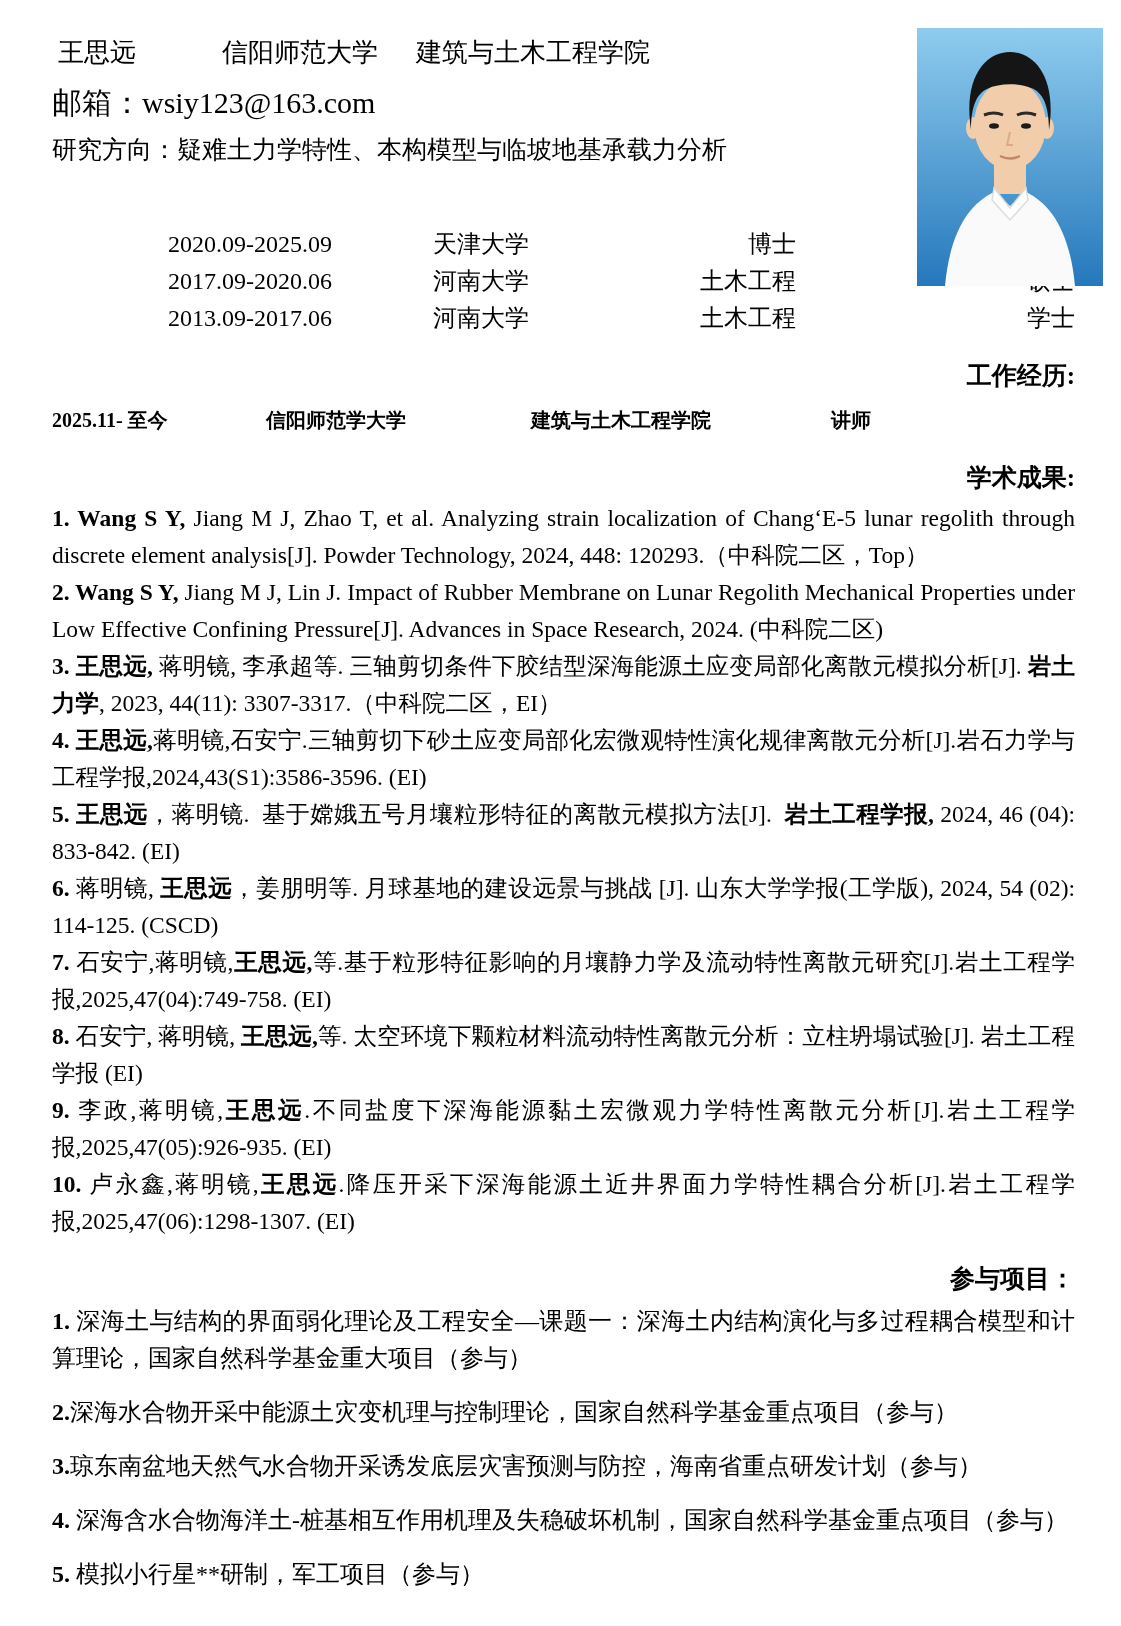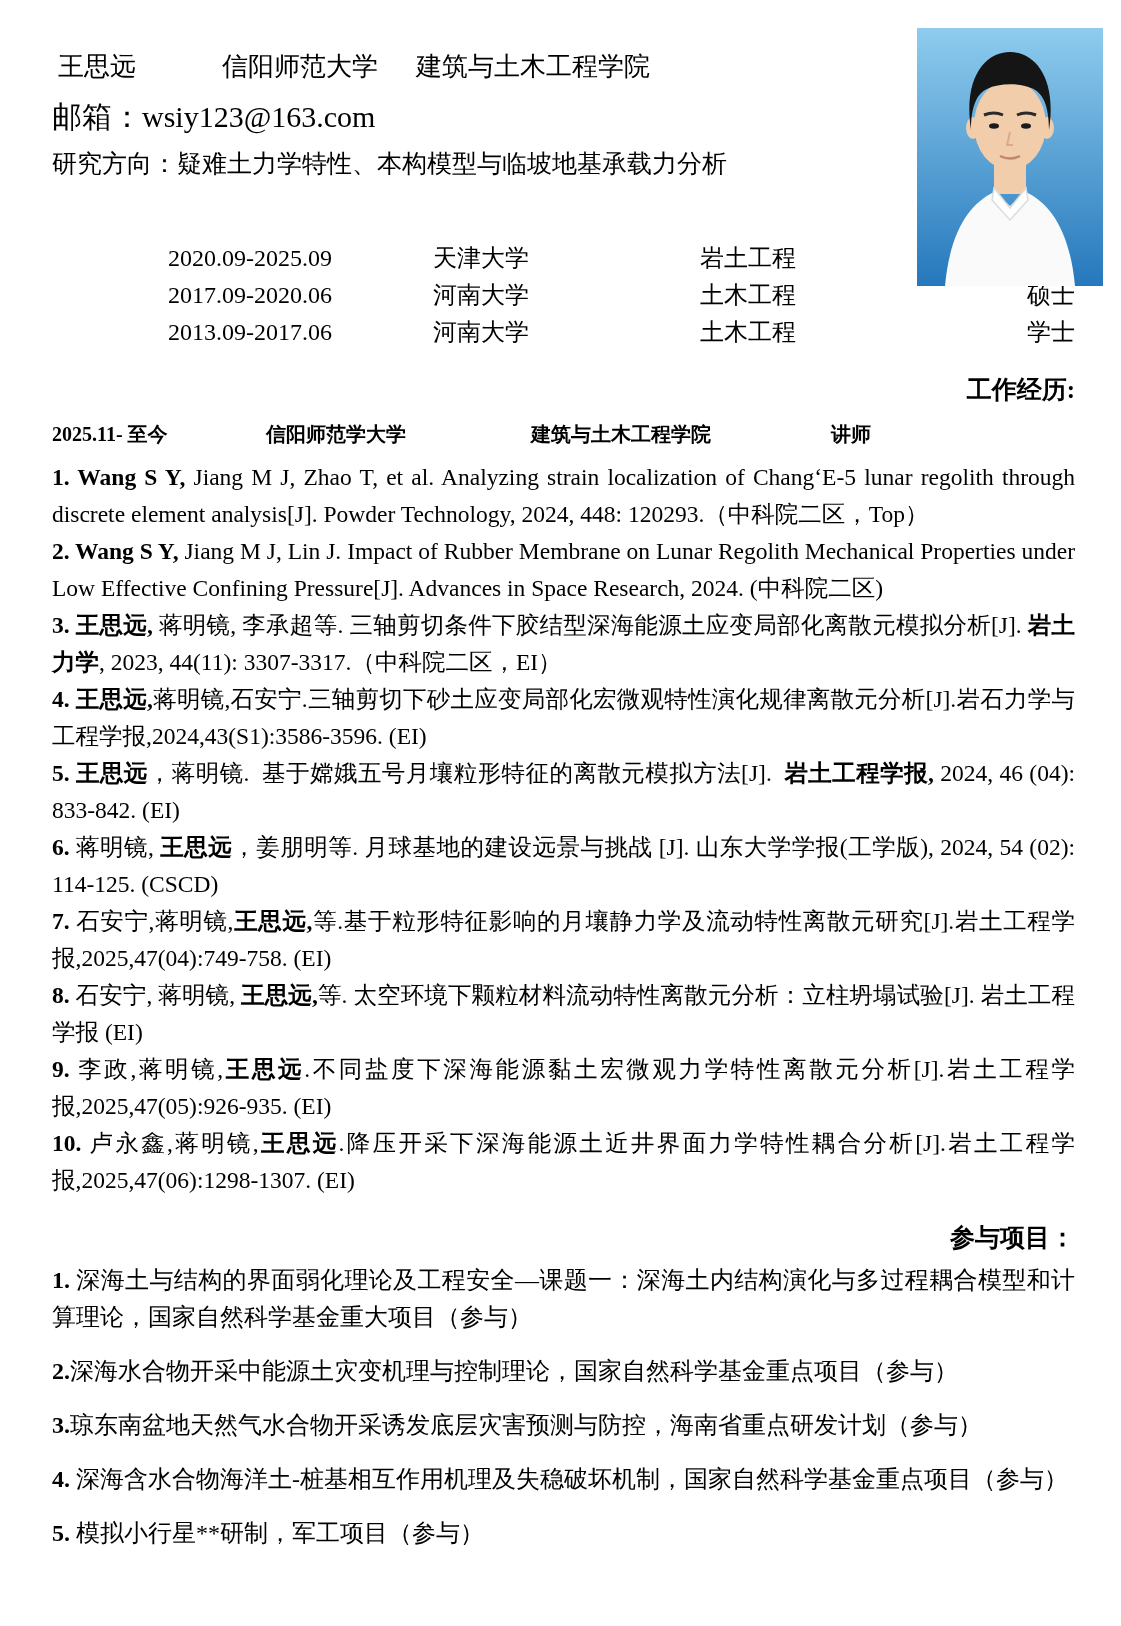--- a/index.html
+++ b/index.html
@@ -1,21 +1,21 @@
 <!DOCTYPE html>
 <html><head>
 <meta charset="utf-8">
 <style>
   html,body{margin:0;padding:0;background:#ffffff;}
   body{
     width:1121px;height:1626px;overflow:hidden;position:relative;
     font-family:"Liberation Serif","DejaVu Serif",serif;
     color:#000;
   }
-  .page{position:relative;padding:40px 46px 0 52px;box-sizing:border-box;width:1121px;height:1626px;}
+  .page{position:relative;padding:26px 46px 0 52px;box-sizing:border-box;width:1121px;height:1626px;}
 
   
   .name-line{display:flex;align-items:baseline;font-size:26px;line-height:34px;margin-top:10px;}
   .name-line .name{margin-left:6px;}
   .name-line .univ{margin-left:86px;}
   .name-line .coll{margin-left:38px;}
   .contact-line{font-size:30px;line-height:32px;margin-top:17px;}
   .research-line{font-size:25px;line-height:32px;margin-top:15px;}
 
   
@@ -57,21 +57,20 @@
 
   <div class="research-line">
     <span>研究方向：</span><span>疑难土力学特性、本构模型与临坡地基承载力分析</span>
   </div>
 
   <div class="section-title">教育背景:</div>
   <div class="edu-rows">
       <div class="edu-row">
         <span>2020.09-2025.09</span>
         <span>天津大学</span>
-        <span>岩土工程</span>
         <span>博士</span>
       </div>
       <div class="edu-row">
         <span>2017.09-2020.06</span>
         <span>河南大学</span>
         <span>土木工程</span>
         <span>硕士</span>
       </div>
       <div class="edu-row">
         <span>2013.09-2017.06</span>
@@ -84,20 +83,21 @@
   <div class="section-title">工作经历:</div>
   <div class="work-rows">
       <div class="work-row">
         <span>2025.11- 至今</span>
         <span>信阳师范学大学</span>
         <span>建筑与土木工程学院</span>
         <span>讲师</span>
       </div>
     </div>
 
+  <div class="section-title">学术成果:</div>
   <div class="pub-list">
       <p class="pub-item"><span class="bold">1. Wang S Y,</span><span> Jiang M J, Zhao T, et al. Analyzing strain localization of Chang‘E-5 lunar regolith through discrete element analysis[J]. Powder Technology, 2024, 448: 120293.（中科院二区，Top）</span></p>
       <p class="pub-item"><span class="bold">2. Wang S Y,</span><span> Jiang M J, Lin J. Impact of Rubber Membrane on Lunar Regolith Mechanical Properties under Low Effective Confining Pressure[J]. Advances in Space Research, 2024. (中科院二区)</span></p>
       <p class="pub-item"><span class="bold">3. 王思远,</span><span> 蒋明镜, 李承超等. 三轴剪切条件下胶结型深海能源土应变局部化离散元模拟分析[J]. </span><span class="bold">岩土力学</span><span>, 2023, 44(11): 3307-3317.（中科院二区，EI）</span></p>
       <p class="pub-item"><span class="bold">4. 王思远,</span><span>蒋明镜,石安宁.三轴剪切下砂土应变局部化宏微观特性演化规律离散元分析[J].岩石力学与工程学报,2024,43(S1):3586-3596. (EI)</span></p>
       <p class="pub-item"><span class="bold">5. 王思远</span><span>，蒋明镜.  基于嫦娥五号月壤粒形特征的离散元模拟方法[J].  </span><span class="bold">岩土工程学报,</span><span> 2024, 46 (04): 833-842. (EI)</span></p>
       <p class="pub-item"><span class="bold">6.</span><span> 蒋明镜, </span><span class="bold">王思远</span><span>，姜朋明等. 月球基地的建设远景与挑战 [J]. 山东大学学报(工学版), 2024, 54 (02): 114-125. (CSCD)</span></p>
       <p class="pub-item"><span class="bold">7.</span><span> 石安宁,蒋明镜,</span><span class="bold">王思远,</span><span>等.基于粒形特征影响的月壤静力学及流动特性离散元研究[J].岩土工程学报,2025,47(04):749-758. (EI)</span></p>
       <p class="pub-item"><span class="bold">8.</span><span> 石安宁, 蒋明镜, </span><span class="bold">王思远,</span><span>等. 太空环境下颗粒材料流动特性离散元分析：立柱坍塌试验[J]. 岩土工程学报 (EI)</span></p>
       <p class="pub-item"><span class="bold">9.</span><span> 李政,蒋明镜,</span><span class="bold">王思远</span><span>.不同盐度下深海能源黏土宏微观力学特性离散元分析[J].岩土工程学报,2025,47(05):926-935. (EI)</span></p>

